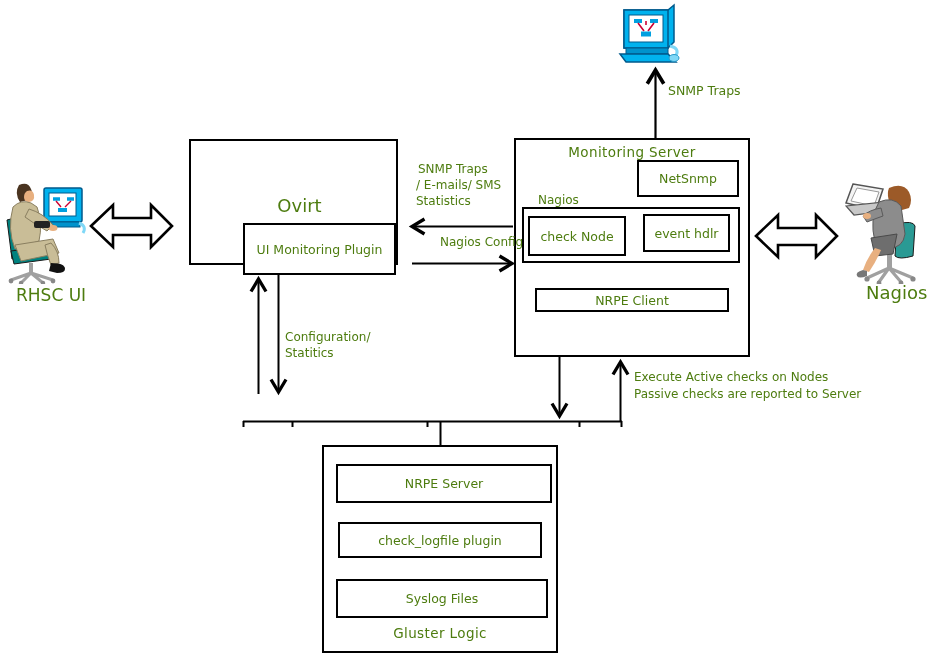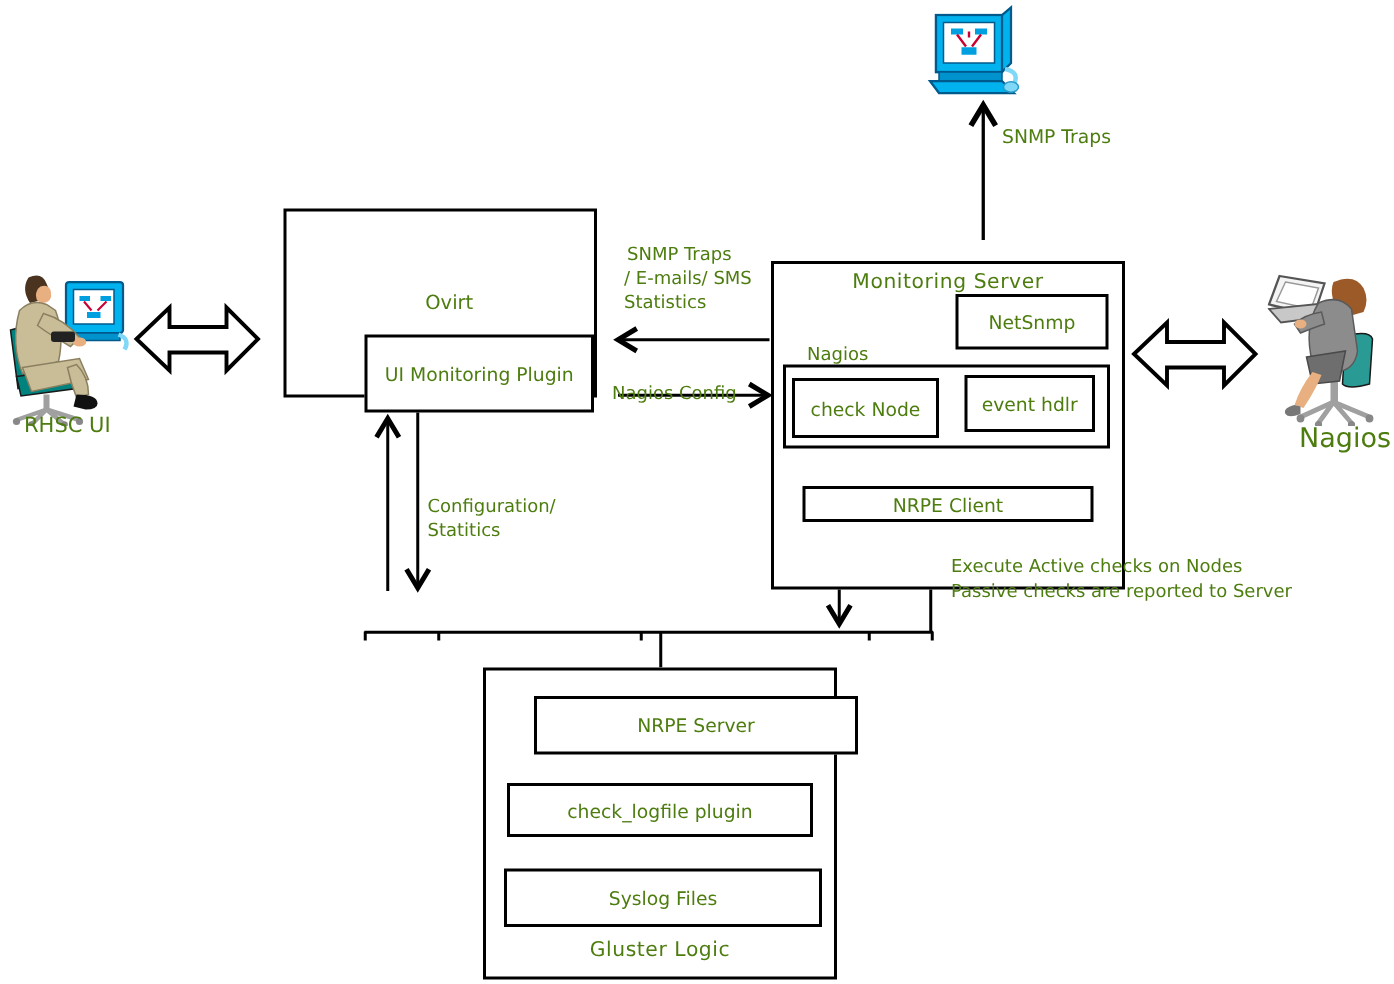--- a/index.html
+++ b/index.html
@@ -72,47 +72,47 @@
     <path d="M24,21 L30,29 M40,21 L34,29 M32,19 v4" stroke="#cc0033" stroke-width="1.6" fill="none"></path>
     <path d="M27,32 h10" stroke="#00a0e0" stroke-width="5"></path>
     <rect x="12" y="46" width="42" height="6" fill="#0092cc" stroke="#005a8c" stroke-width="1"></rect>
     <polygon points="6,52 54,52 62,60 12,60" fill="#00b2ee" stroke="#005a8c" stroke-width="1.5"></polygon>
     <path d="M56,44 q10,2 6,10" fill="none" stroke="#7fd8f7" stroke-width="3"></path>
     <ellipse cx="60" cy="56" rx="5" ry="3.5" fill="#7fd8f7" stroke="#2a9ac9" stroke-width="1"></ellipse>
   </svg>
   <div class="lbl" style="left:668px;top:84px;font-size:12.5px;">SNMP Traps</div>
 
   <div class="box" style="left:189px;top:139px;width:209px;height:126px;">
-    <div class="ctr" style="top:54px;font-size:13px;padding-left:12px;">Ovirt</div>
+    <div class="ctr" style="top:54px;font-size:18px;padding-left:12px;">Ovirt</div>
     <div class="box cbox" style="left:52px;top:82px;width:153px;height:52px;">UI Monitoring Plugin</div>
   </div>
 
-  <div class="box" style="left:514px;top:138px;width:236px;height:219px;margin-top:36px;">
+  <div class="box" style="left:514px;top:138px;width:236px;height:219px;">
     <div class="ctr title" style="top:4px;">Monitoring Server</div>
     <div class="box cbox" style="left:121px;top:20px;width:102px;height:37px;">NetSnmp</div>
     <div class="lbl" style="left:22px;top:54px;">Nagios</div>
     <div class="box" style="left:6px;top:67px;width:218px;height:56px;"></div>
     <div class="box cbox" style="left:12px;top:76px;width:98px;height:40px;">check Node</div>
     <div class="box cbox" style="left:127px;top:74px;width:87px;height:38px;">event hdlr</div>
     <div class="box cbox" style="left:19px;top:148px;width:194px;height:24px;">NRPE Client</div>
   </div>
 
   <div class="lbl" style="left:418px;top:163px;">SNMP Traps</div>
   <div class="lbl" style="left:416px;top:179px;">/ E-mails/ SMS</div>
   <div class="lbl" style="left:416px;top:195px;">Statistics</div>
-  <div class="lbl" style="left:408px;top:236px;margin-top:20px;">Nagios Config</div>
+  <div class="lbl" style="left:440px;top:236px;">Nagios Config</div>
 
   <div class="lbl" style="left:285px;top:331px;">Configuration/</div>
   <div class="lbl" style="left:285px;top:347px;">Statitics</div>
 
   <div class="lbl" style="left:634px;top:371px;">Execute Active checks on Nodes</div>
   <div class="lbl" style="left:634px;top:388px;">Passive checks are reported to Server</div>
 
   <div class="box" style="left:322px;top:445px;width:236px;height:208px;">
-    <div class="box cbox" style="left:12px;top:17px;width:216px;height:39px;margin-left:20px;">NRPE Server</div>
+    <div class="box cbox" style="left:12px;top:17px;width:216px;height:39px;">NRPE Server</div>
     <div class="box cbox" style="left:14px;top:75px;width:204px;height:36px;">check_logfile plugin</div>
     <div class="box cbox" style="left:12px;top:132px;width:212px;height:39px;">Syslog Files</div>
     <div class="ctr title" style="top:178px;">Gluster Logic</div>
   </div>
 
   <svg style="position:absolute;left:1px;top:181px;" width="88" height="103" viewBox="0 0 88 103">
 
     <path d="M6,39 L21,35 L26,74 L11,78 Z" fill="#00827f" stroke="#1a1a1a" stroke-width="1"></path>
     <path d="M10,70 L47,65 L50,78 L13,83 Z" fill="#00827f" stroke="#1a1a1a" stroke-width="1"></path>
     <rect x="28" y="82" width="4" height="10" fill="#a0a0a0"></rect>
@@ -133,21 +133,21 @@
     <path d="M18,4 q9,-4 12,4 q4,8 -3,11 l-8,2 q-6,-9 -1,-17" fill="#4a3420"></path>
     <path d="M26,10 q6,-2 7,4 q1,6 -5,7 q-5,0 -5,-5 q0,-4 3,-6" fill="#e8b080"></path>
     <path d="M12,26 q8,-8 18,-4 l6,4 q6,16 2,34 l-24,8 q-8,-20 -2,-42" fill="#c9bd97" stroke="#8a7f60" stroke-width="1"></path>
     <path d="M28,28 q14,4 24,16 l-6,6 q-14,-8 -22,-14 Z" fill="#c9bd97" stroke="#8a7f60" stroke-width="1"></path>
     <ellipse cx="52" cy="47" rx="4.5" ry="3" fill="#e8b080"></ellipse>
     <rect x="33" y="40" width="16" height="7" rx="2" fill="#222"></rect>
     <path d="M14,64 L52,58 L58,72 L20,80 Z" fill="#c9bd97" stroke="#8a7f60" stroke-width="1"></path>
     <path d="M50,62 q8,8 8,20 l-8,2 q-4,-10 -6,-20 Z" fill="#c9bd97" stroke="#8a7f60" stroke-width="1"></path>
     <path d="M50,82 q14,0 14,6 q0,4 -8,4 l-8,-2 Z" fill="#111"></path>
   </svg>
-  <div class="lbl" style="left:16px;top:277px;font-size:14px;">RHSC UI</div>
+  <div class="lbl" style="left:16px;top:287px;font-size:17px;">RHSC UI</div>
 
   <svg style="position:absolute;left:845px;top:182px;" width="82" height="102" viewBox="0 0 82 102">
 
     <path d="M52,42 q16,-4 18,2 L68,74 q-14,4 -18,0 Z" fill="#2a9a94" stroke="#1a1a1a" stroke-width="1"></path>
     <rect x="42" y="72" width="5" height="14" fill="#a0a0a0"></rect>
     <path d="M44,86 L22,96 M44,86 L68,96 M44,86 L34,100 M44,86 L56,100" stroke="#a0a0a0" stroke-width="3.2" fill="none"></path>
     <circle cx="22" cy="97" r="2.6" fill="#888"></circle>
       <circle cx="68" cy="97" r="2.6" fill="#888"></circle>
     <circle cx="34" cy="101" r="2.4" fill="#888"></circle>
       <circle cx="56" cy="101" r="2.4" fill="#888"></circle>

